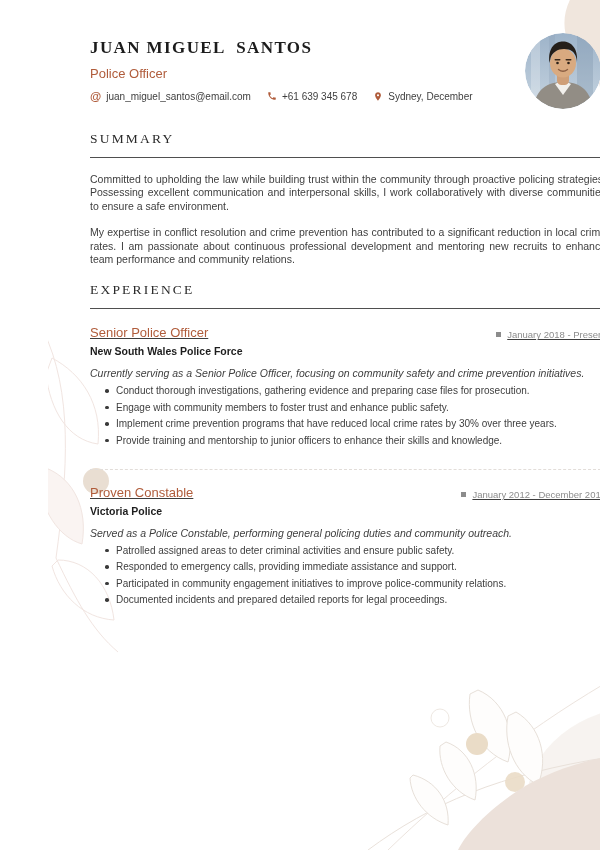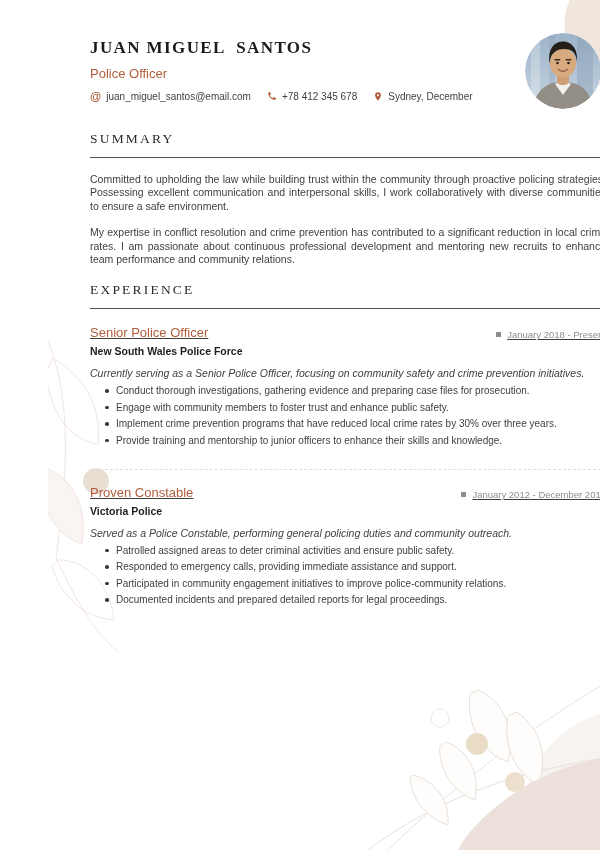--- a/index.html
+++ b/index.html
@@ -119,21 +119,21 @@
         <span class="contact-item">
           <span class="c-icon at-glyph">@</span>
           <span>juan_miguel_santos@email.com</span>
         </span>
         <span class="contact-item">
           <span class="c-icon">
             <svg width="10" height="10" viewBox="0 0 24 24" fill="#b05c3b">
                 <path d="M6.62 10.79c1.44 2.83 3.76 5.14 6.59 6.59l2.2-2.2c.27-.27.67-.36 1.02-.24 1.12.37 2.33.57 3.57.57.55 0 1 .45 1 1V20c0 .55-.45 1-1 1-9.39 0-17-7.61-17-17 0-.55.45-1 1-1h3.5c.55 0 1 .45 1 1 0 1.25.2 2.45.57 3.57.11.35.03.74-.25 1.02l-2.2 2.2z"></path>
               </svg>
           </span>
-          <span>+78 412 345 678</span>
+          <span>+61 639 345 678</span>
         </span>
         <span class="contact-item">
           <span class="c-icon">
             <svg width="10" height="11" viewBox="0 0 24 24" fill="#b05c3b">
                 <path d="M12 2C8.13 2 5 5.13 5 9c0 5.25 7 13 7 13s7-7.75 7-13c0-3.87-3.13-7-7-7zm0 9.5c-1.38 0-2.5-1.12-2.5-2.5S10.62 6.5 12 6.5s2.5 1.12 2.5 2.5-1.12 2.5-2.5 2.5z"></path>
               </svg>
           </span>
           <span>Sydney, December</span>
         </span>
       </div>

